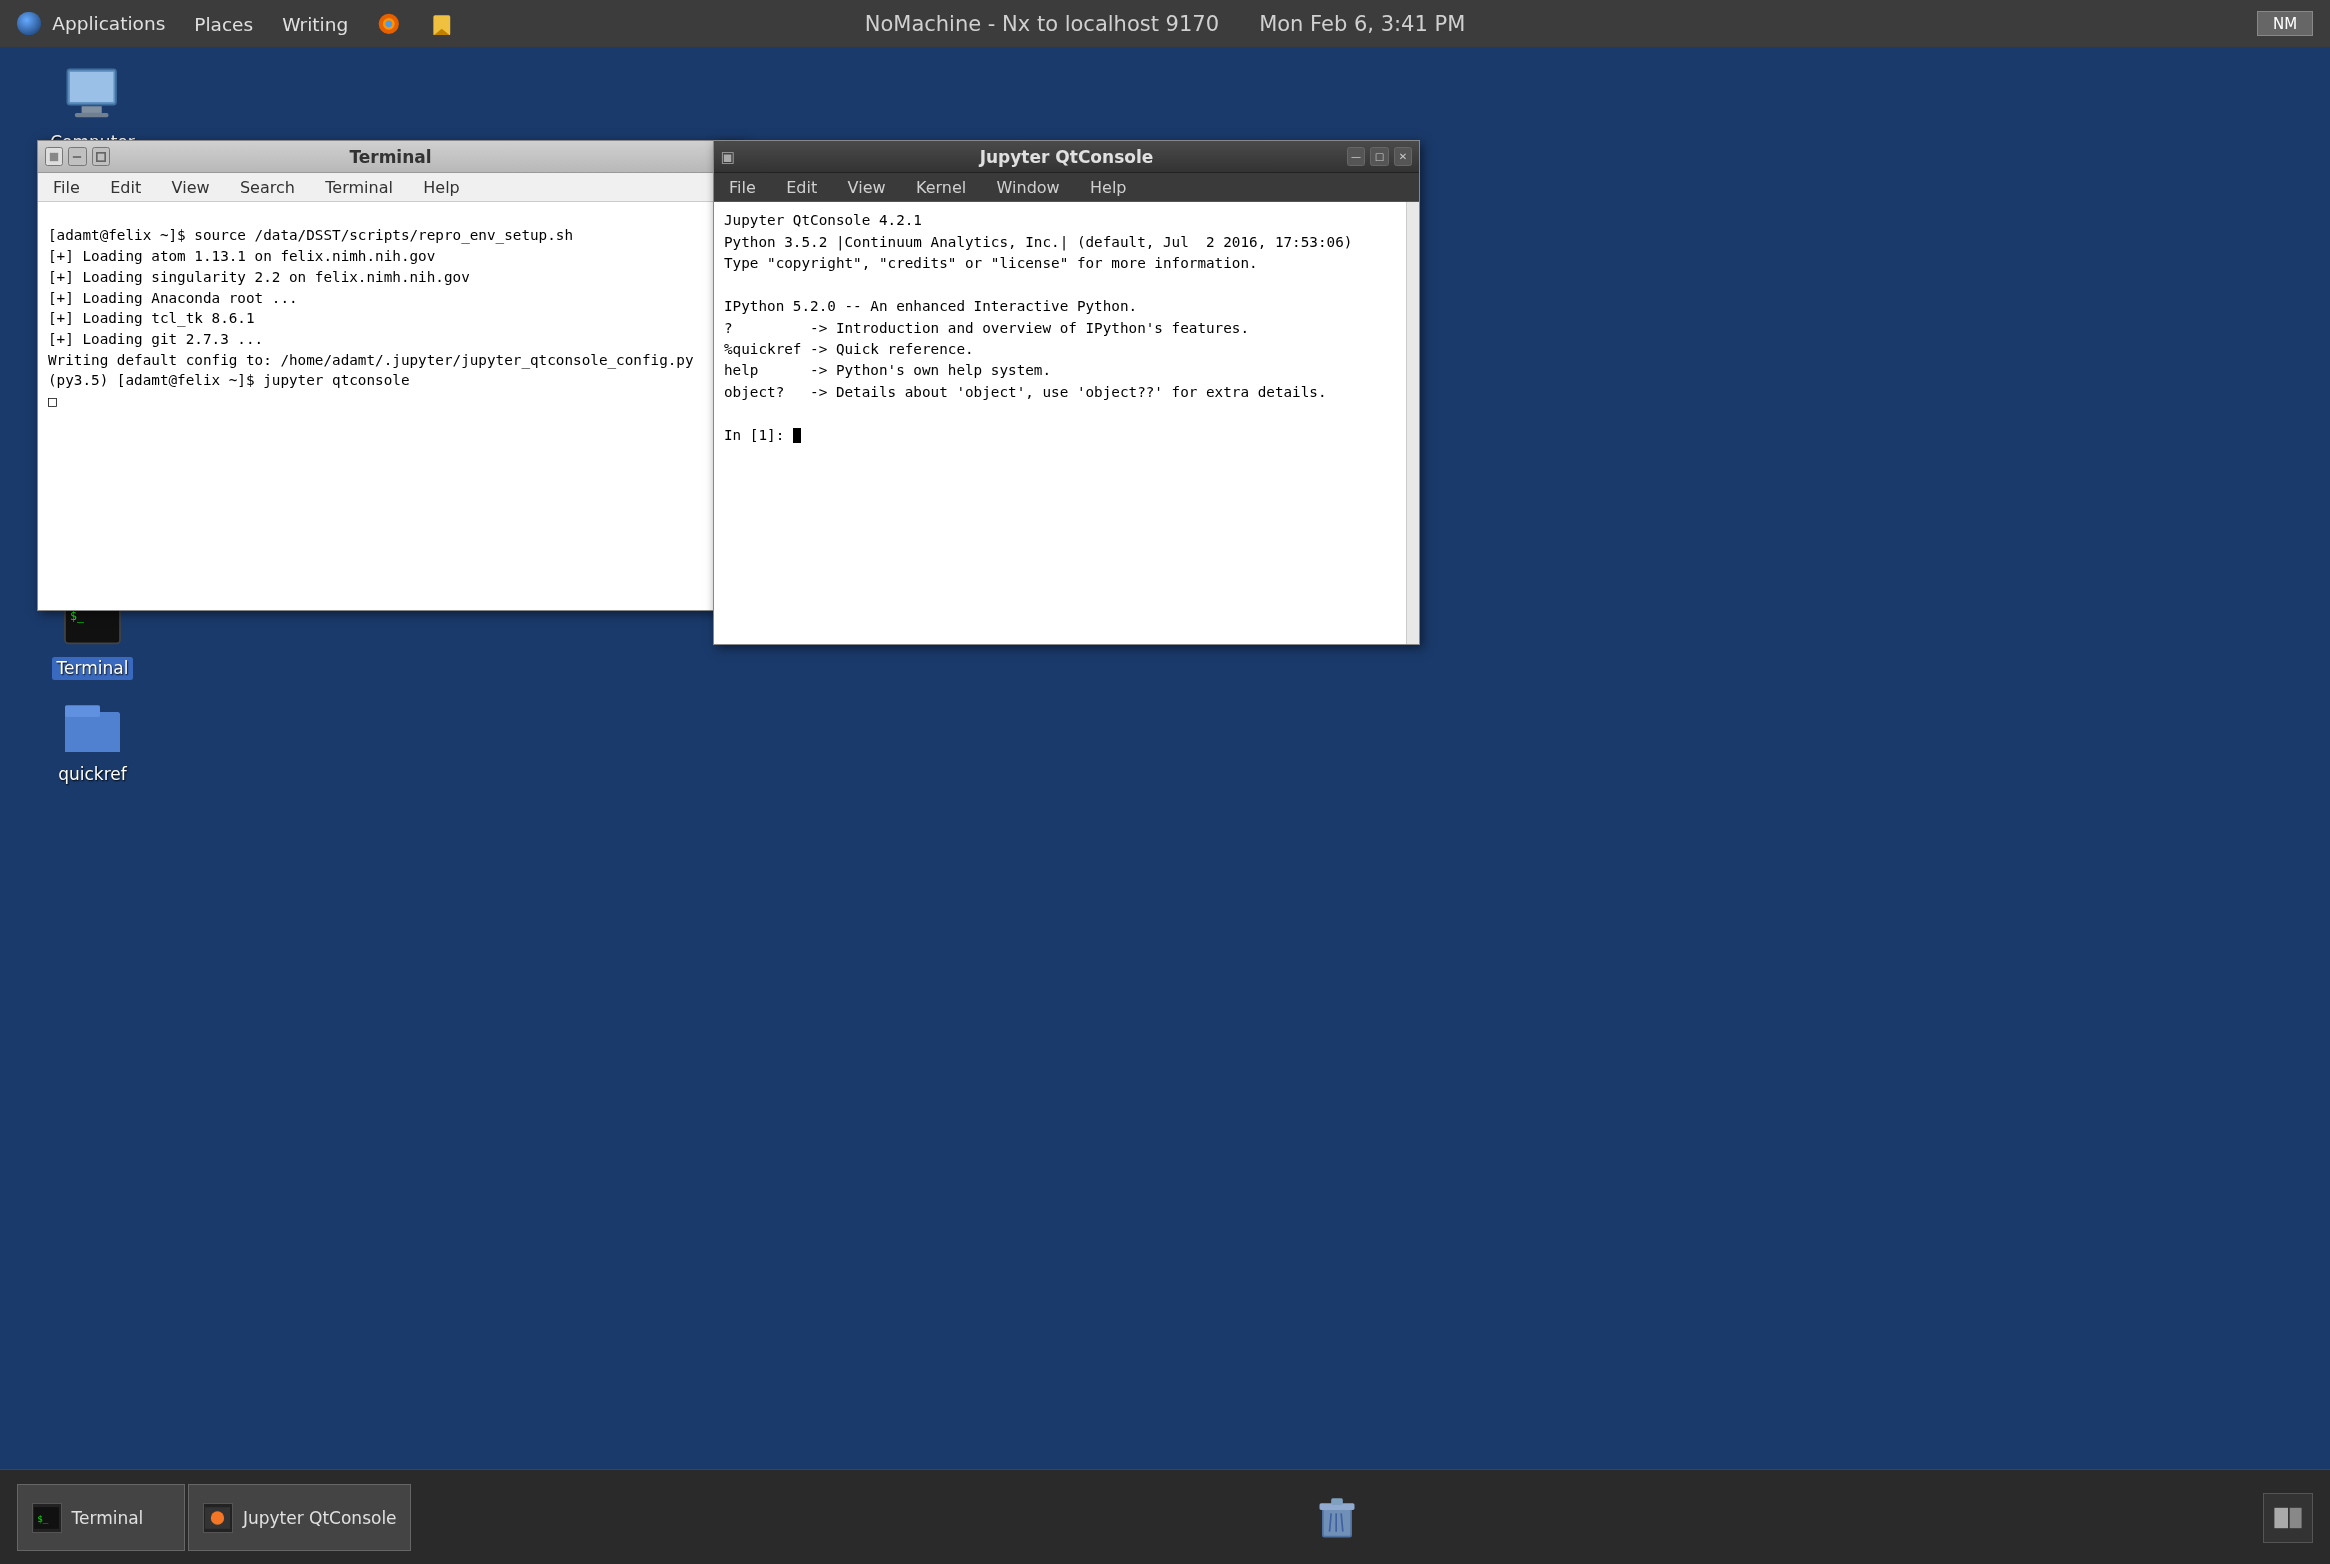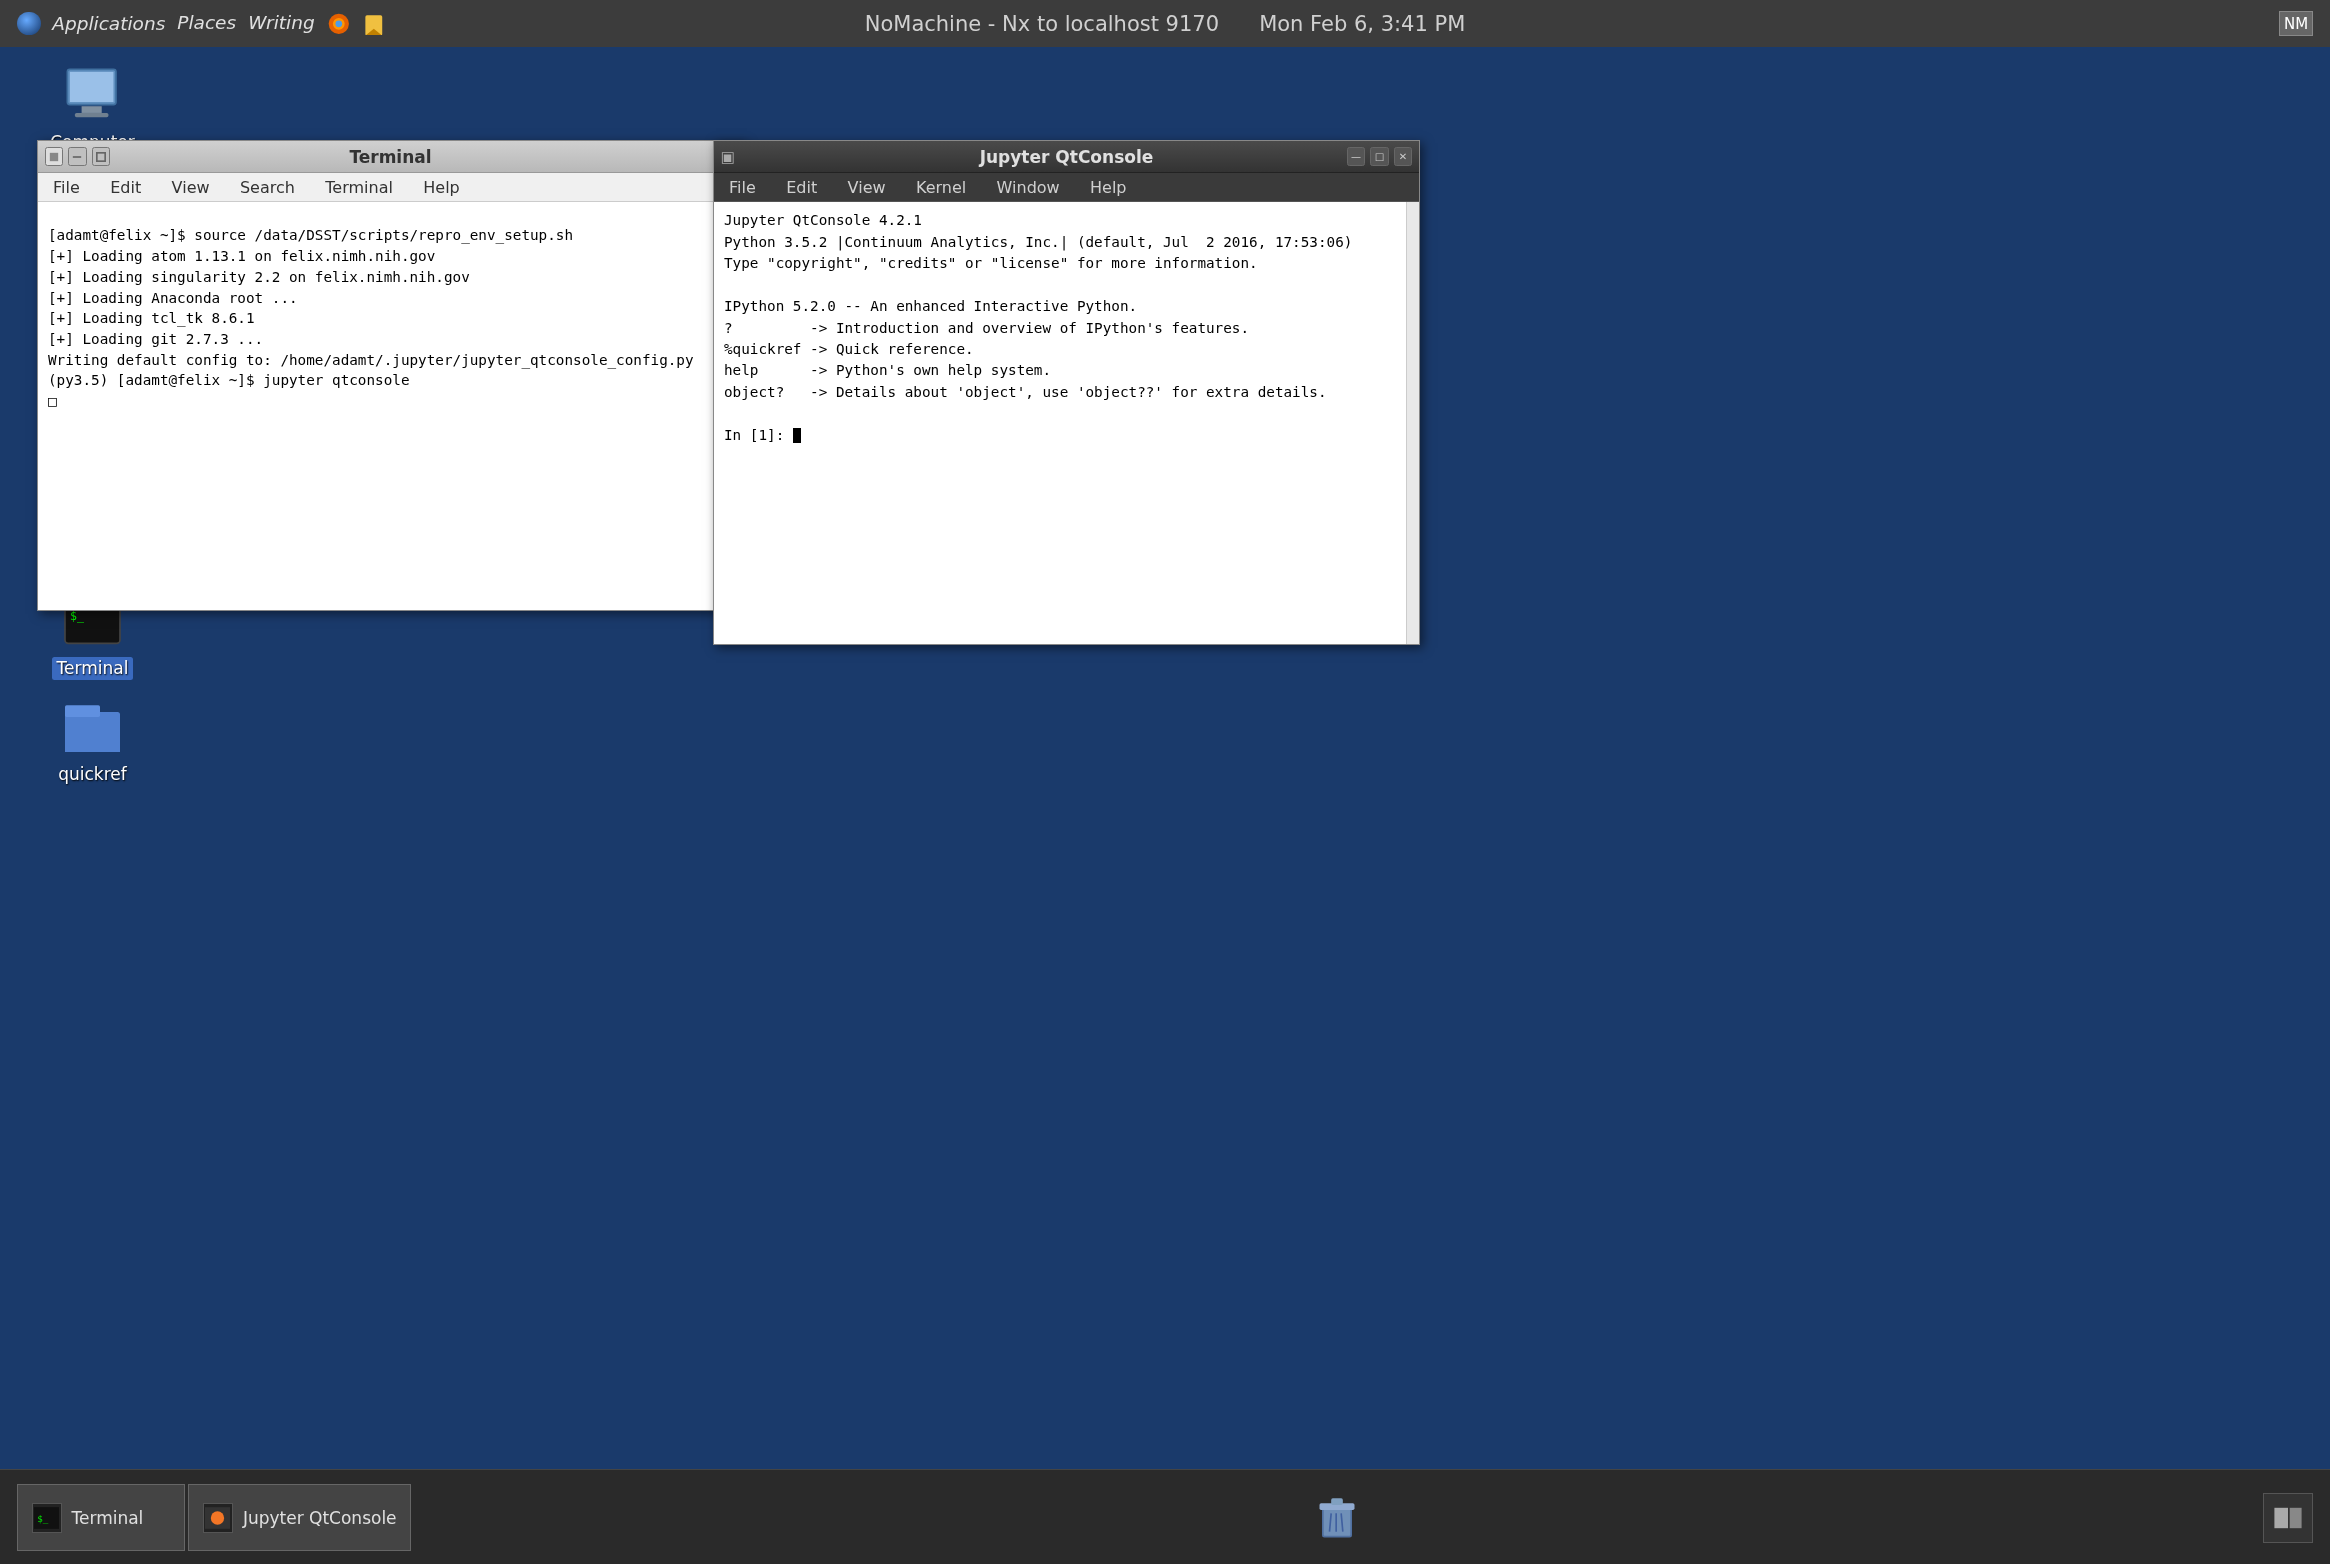--- a/index.html
+++ b/index.html
@@ -21,23 +21,22 @@
       align-items: center;
       justify-content: space-between;
       padding: 0 17px;
       position: absolute;
       top: 0;
       left: 0;
       z-index: 100;
     }
     #top-bar-left {
       display: flex;
-      align-items: flex-start;
-      gap: 12px;
-      font-style: italic;
+      align-items: flex-end;
+      gap: 29px;
     }
     .top-menu-item {
       color: #e0e0e0;
       font-size: 18.5px;
       cursor: pointer;
       display: flex;
       align-items: center;
       gap: 6.7px;
     }
     #top-bar-center {
@@ -46,21 +45,21 @@
       position: absolute;
       left: 50%;
       transform: translateX(-50%);
     }
     #top-bar-right {
       display: flex;
       align-items: center;
       gap: 12.6px;
     }
     .nm-icon {
-      width: 34px;
+      width: 56px;
       height: 25px;
       background: #666;
       display: flex;
       align-items: center;
       justify-content: center;
       color: white;
       font-size: 15px;
       border: 0.8px solid #888;
     }
 

